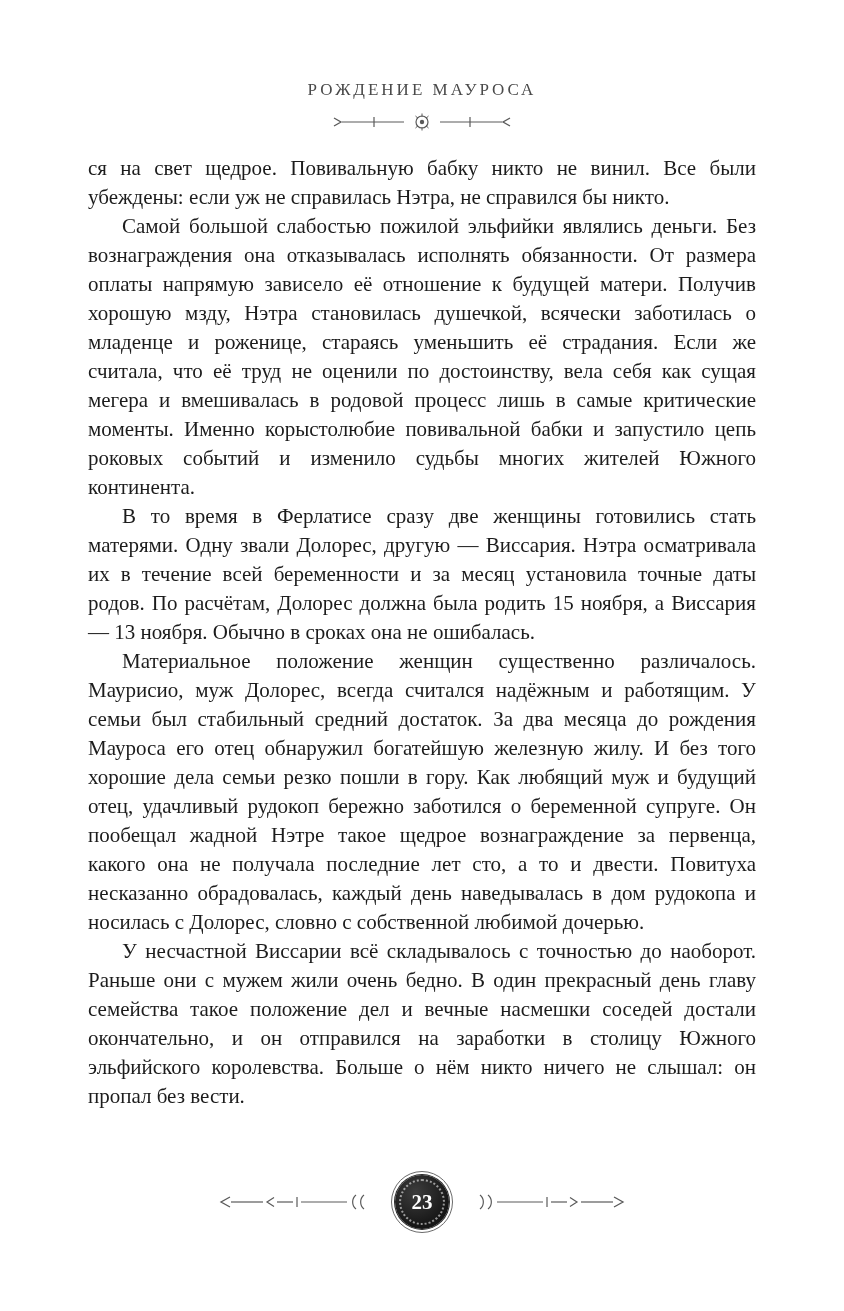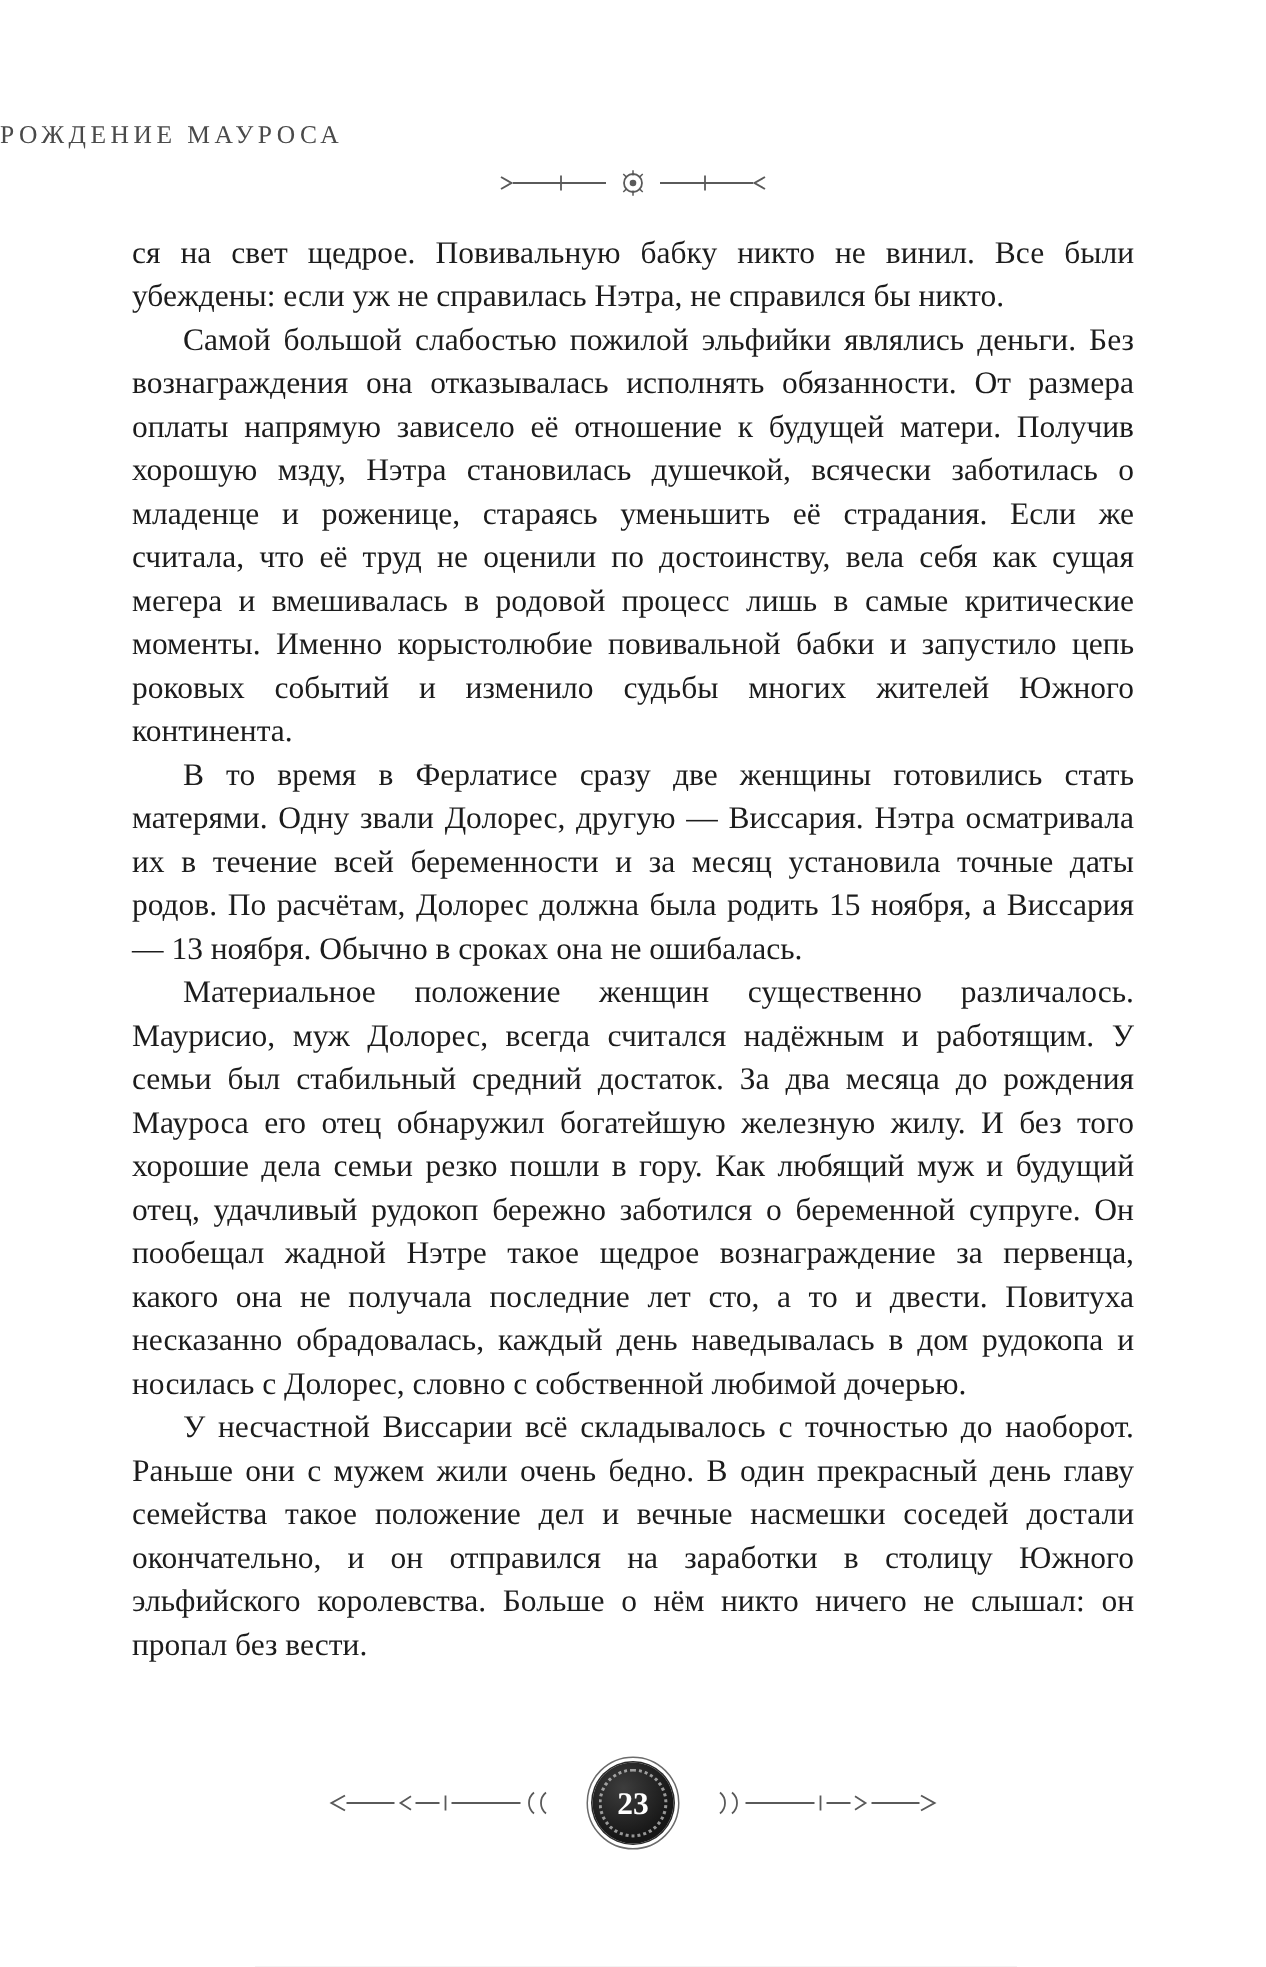--- a/index.html
+++ b/index.html
@@ -15,21 +15,21 @@
     margin: 0 auto;
     background: #ffffff;
     overflow: hidden;
     font-family: "Liberation Serif", "DejaVu Serif", serif;
     color: #1b1b1b;
   }
 
   
   .chapter-header {
     padding-top: 80px;
-    text-align: left;
+    text-align: center;
   }
 
   .chapter-title {
     font-size: 17px;
     font-weight: 400;
     letter-spacing: 3px;
     color: #4a4a4a;
     font-family: "Liberation Serif", "DejaVu Serif", serif;
   }
 

